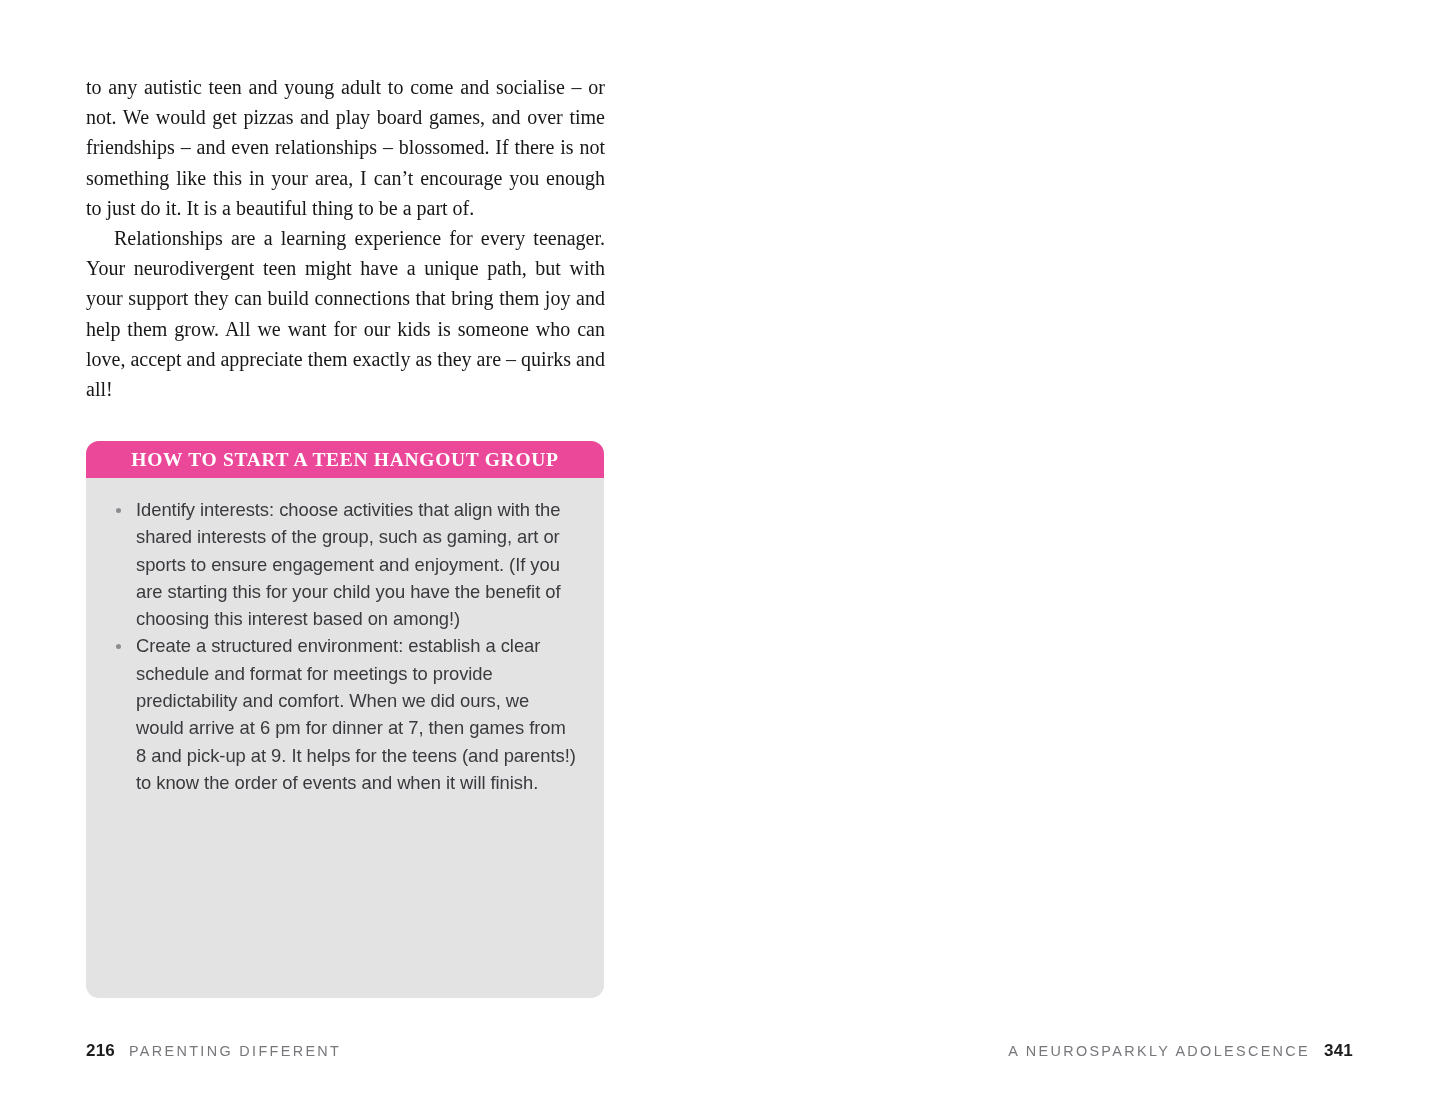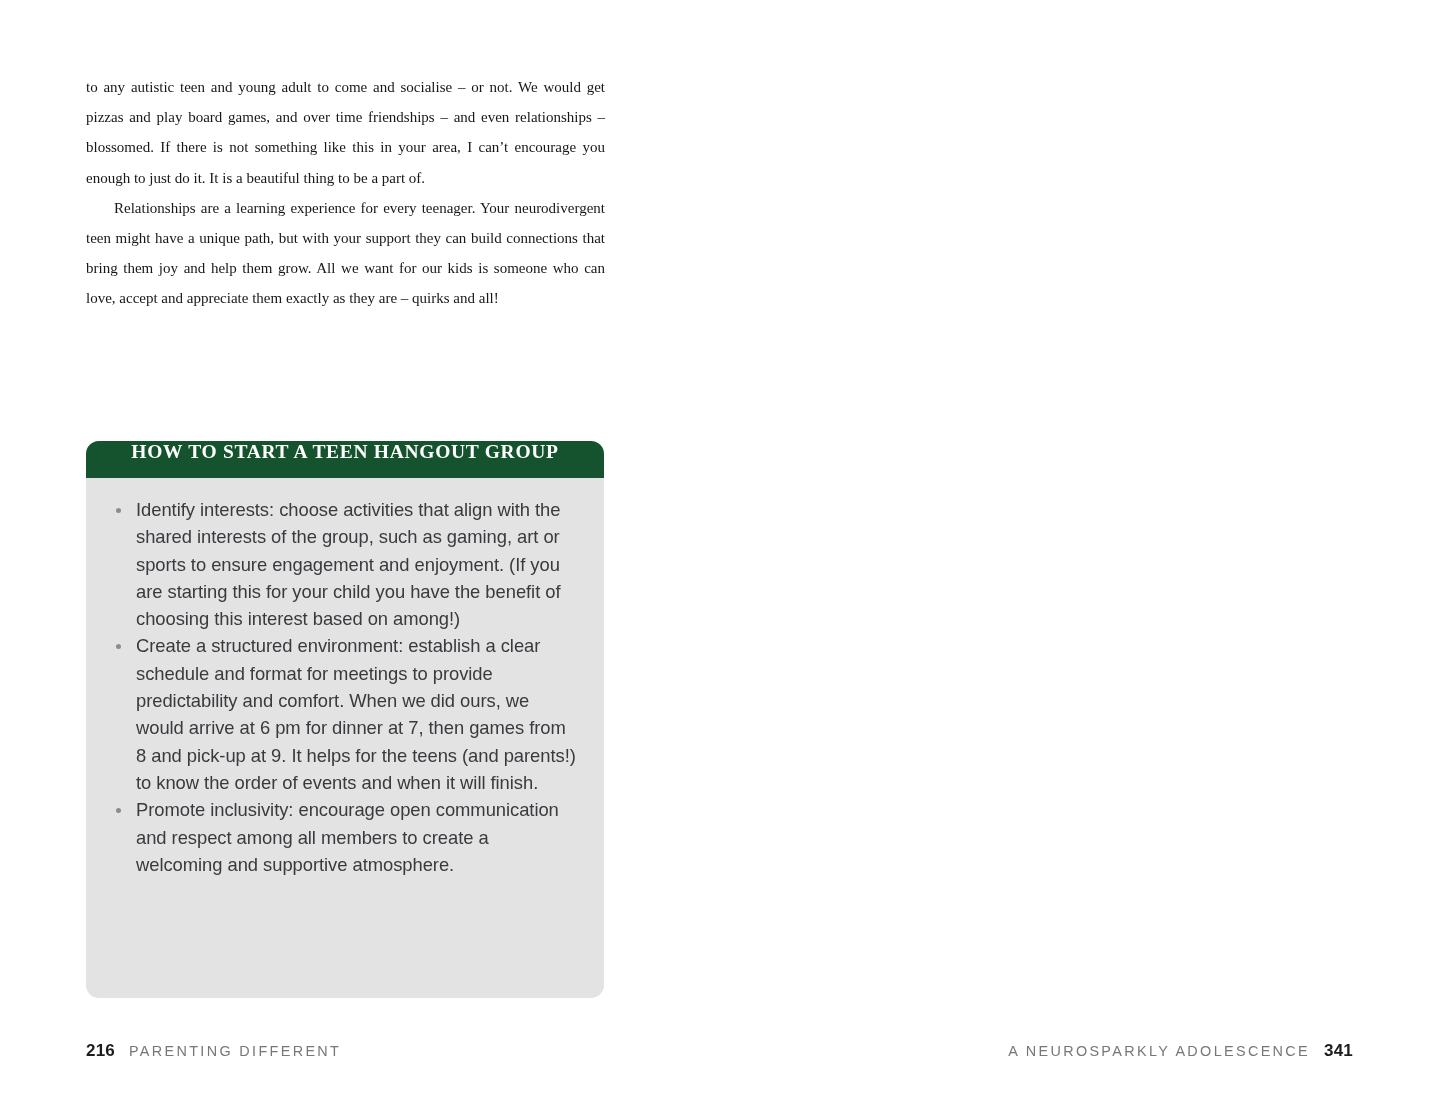--- a/index.html
+++ b/index.html
@@ -24,21 +24,21 @@
   .page {
     position: relative;
     width: 722.5px;
     height: 1105px;
     box-sizing: border-box;
   }
 
   
   .bodytext {
     font-family: "Liberation Serif", serif;
-    font-size: 15px;
+    font-size: 20px;
     line-height: 30.2px;
     color: #17171a;
     text-align: justify;
     text-justify: inter-word;
     margin: 0;
     hyphens: none;
   }
   .bodytext + .bodytext { text-indent: 28px; }
 
   .left-col {
@@ -57,24 +57,24 @@
   .callout.left-box {
     left: 86px;
     top: 441px;
     width: 518px;
     height: 557px;
     border-radius: 13px;
     overflow: hidden;
   }
 
   .callout-header {
-    background: #14532d;
+    background: #ec4899;
     height: 37px;
     display: flex;
-    align-items: flex-start;
+    align-items: center;
     justify-content: center;
   }
   .callout-header-title {
     font-family: "Liberation Serif", serif;
     font-weight: 700;
     font-size: 19.5px;
     letter-spacing: 0.7px;
     color: #ffffff;
     text-align: center;
     white-space: nowrap;
@@ -150,21 +150,20 @@
     </div>
 
     <div class="callout left-box">
       <div class="callout-header">
         <div class="callout-header-title">HOW TO START A TEEN HANGOUT GROUP</div>
       </div>
       <div class="callout-body">
         <ul class="bullets">
           <li>Identify interests: choose activities that align with the shared interests of the group, such as gaming, art or sports to ensure engagement and enjoyment. (If you are starting this for your child you have the benefit of choosing this interest based on among!)</li>
           <li>Create a structured environment: establish a clear schedule and format for meetings to provide predictability and comfort. When we did ours, we would arrive at 6 pm for dinner at 7, then games from 8 and pick-up at 9. It helps for the teens (and parents!) to know the order of events and when it will finish.</li>
-          <li>Promote inclusivity: encourage open communication and respect among all members to create a welcoming and supportive atmosphere.</li>
         </ul>
       </div>
     </div>
 
     <div class="footer left">
       <span class="folio">216</span>
       <span class="running-head">PARENTING DIFFERENT</span>
     </div>
 
   </div>

